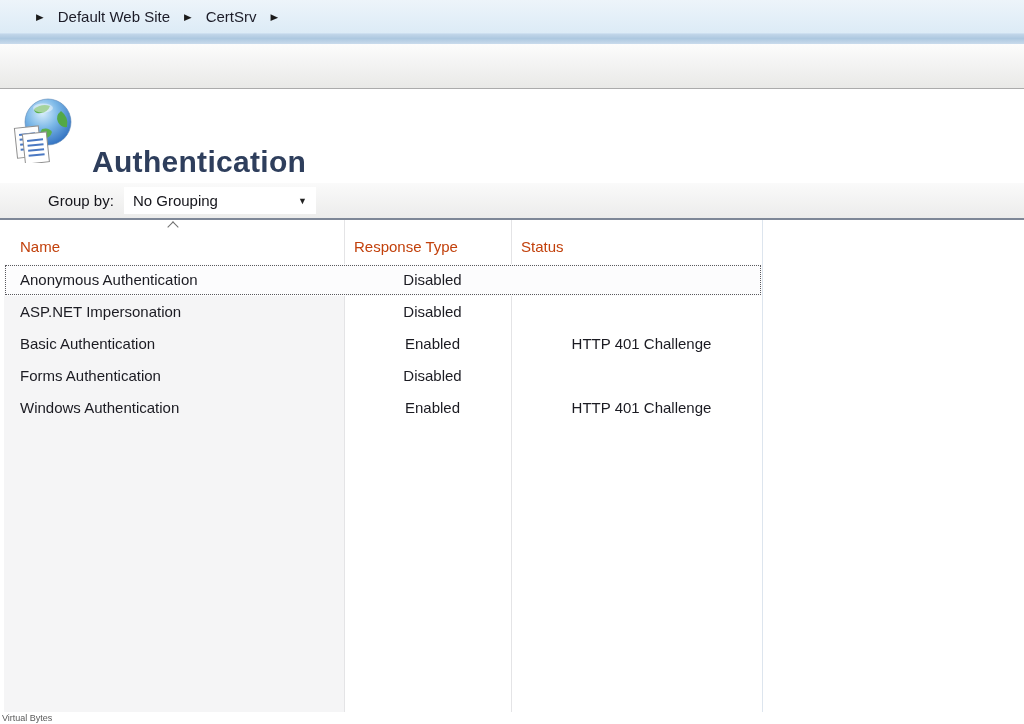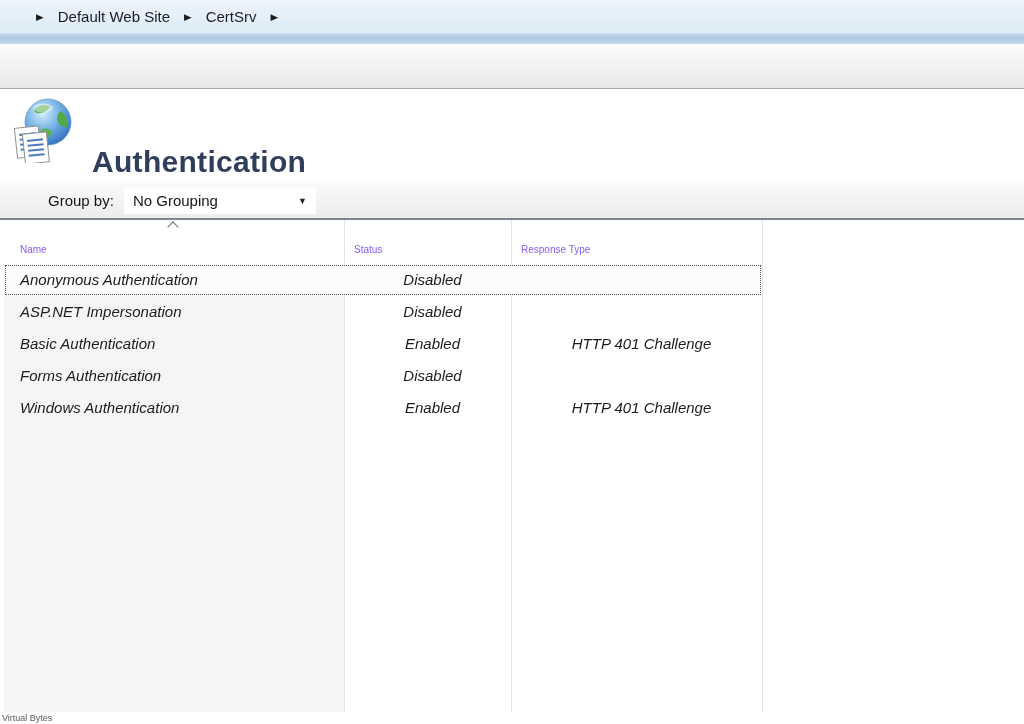--- a/index.html
+++ b/index.html
@@ -38,32 +38,32 @@
   
   .list-area { position:relative; margin-left:4px; width:759px; height:492px;
                border-right:1px solid #dde5ee; background:#fff; }
   .col-shade { position:absolute; left:0; top:44px; bottom:0; width:340px;
                background:#f5f5f6; }
   .vline { position:absolute; top:0; bottom:0; width:1px; background:#e4e4e6; }
   .vline.v1 { left:340px; }
   .vline.v2 { left:507px; }
 
   .hdr-row { position:relative; display:grid; grid-template-columns:340px 167px 1fr;
-             height:44px; align-items:end; font-size:10px; color:#8b5cf6;
+             height:44px; align-items:end; font-size:15px; color:#c2410c;
              background:transparent; }
   .hdr-cell { padding-bottom:9px; cursor:default; }
   .hdr-cell.c0 { padding-left:16px; }
   .hdr-cell.c1, .hdr-cell.c2 { padding-left:10px; }
   .sort-caret { position:absolute; left:165px; top:3px; width:8px; height:8px;
                 border-left:1px solid #6e6e6e; border-top:1px solid #6e6e6e;
                 transform:rotate(45deg); }
 
   .rows { position:relative; }
   .row { display:grid; grid-template-columns:340px 167px 1fr; height:32px;
-         line-height:32px; font-size:15px; color:#1b1b22; cursor:default;font-style:italic; }
+         line-height:32px; font-size:15px; color:#1b1b22; cursor:default; }
   .row .cell.c0 { padding-left:16px; }
   .row .cell.c1, .row .cell.c2 { padding-left:10px;text-align:center; }
   .row.selected { outline:1px dotted #59595d; outline-offset:-2px; background:#fcfcfd; }
 
   
   .watermark { position:fixed; left:2px; bottom:1px; font-size:9px; color:#5a5a5a; }
 </style>
 </head>
 <body>
 
@@ -125,22 +125,22 @@
 </div>
 
 <div class="list-area">
   <div class="col-shade"></div>
   <div class="vline v1"></div>
   <div class="vline v2"></div>
 
   <div class="hdr-row">
     <span class="sort-caret"></span>
     <div class="hdr-cell c0">Name</div>
+    <div class="hdr-cell c2">Response Type</div>
     <div class="hdr-cell c1">Status</div>
-    <div class="hdr-cell c2">Response Type</div>
   </div>
 
   <div class="rows">
   <div class="row selected">
     <div class="cell c0">Anonymous Authentication</div>
     <div class="cell c1">Disabled</div>
     <div class="cell c2"></div>
   </div>
 
   <div class="row">

